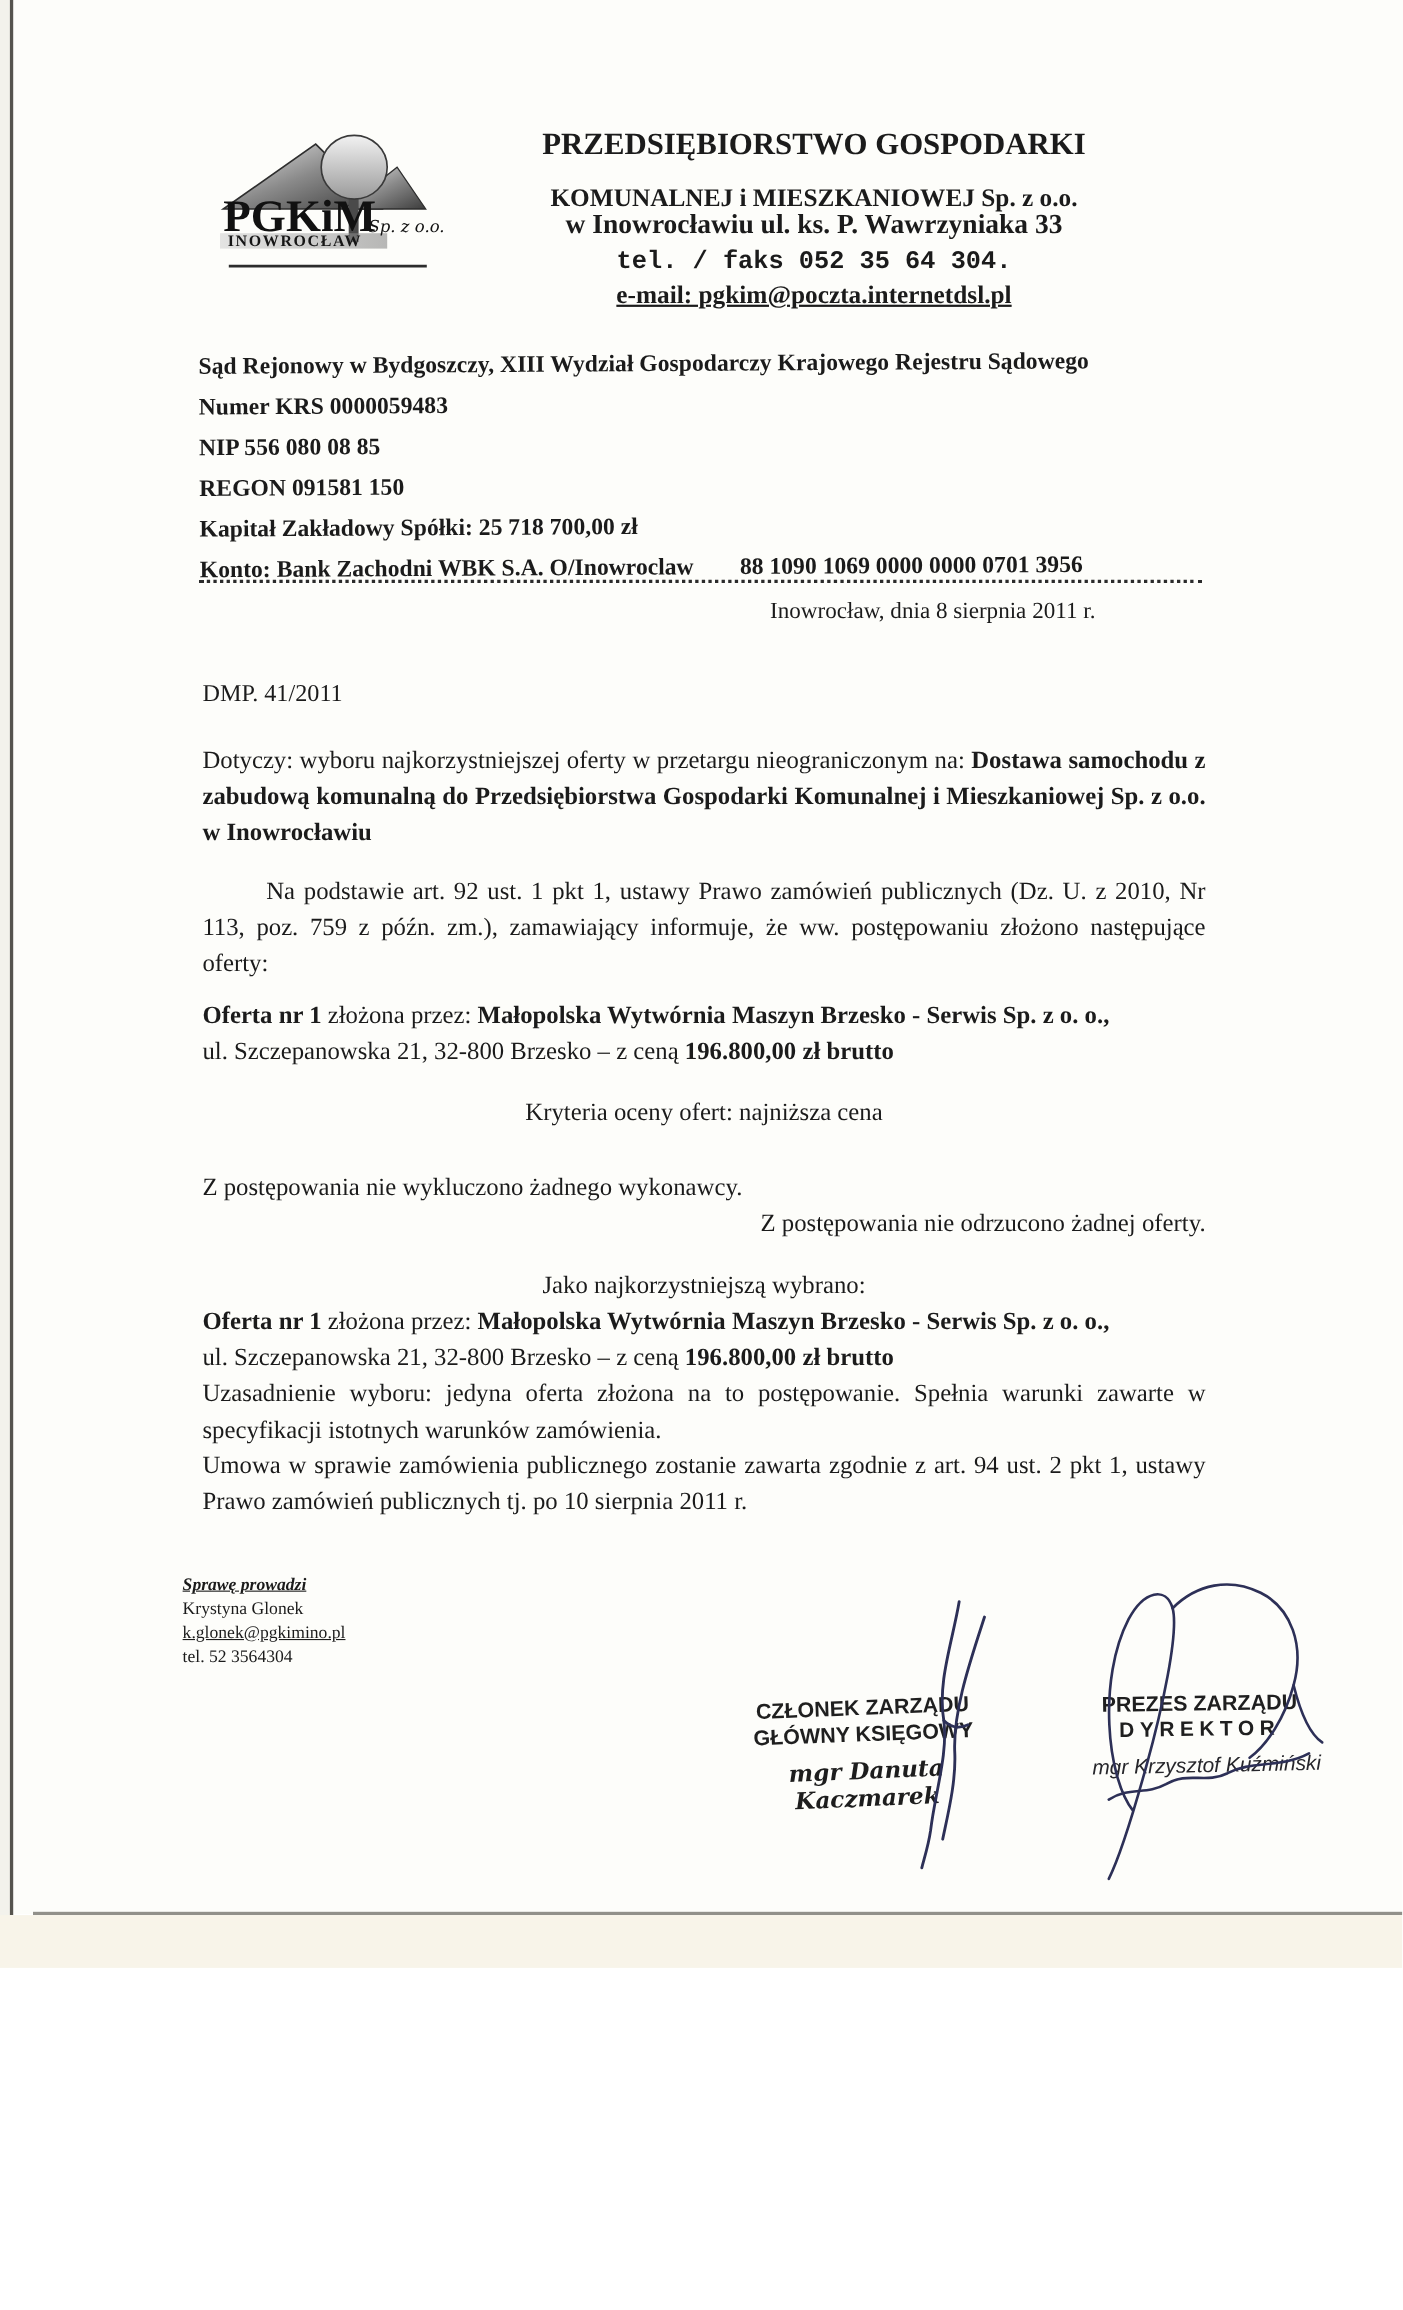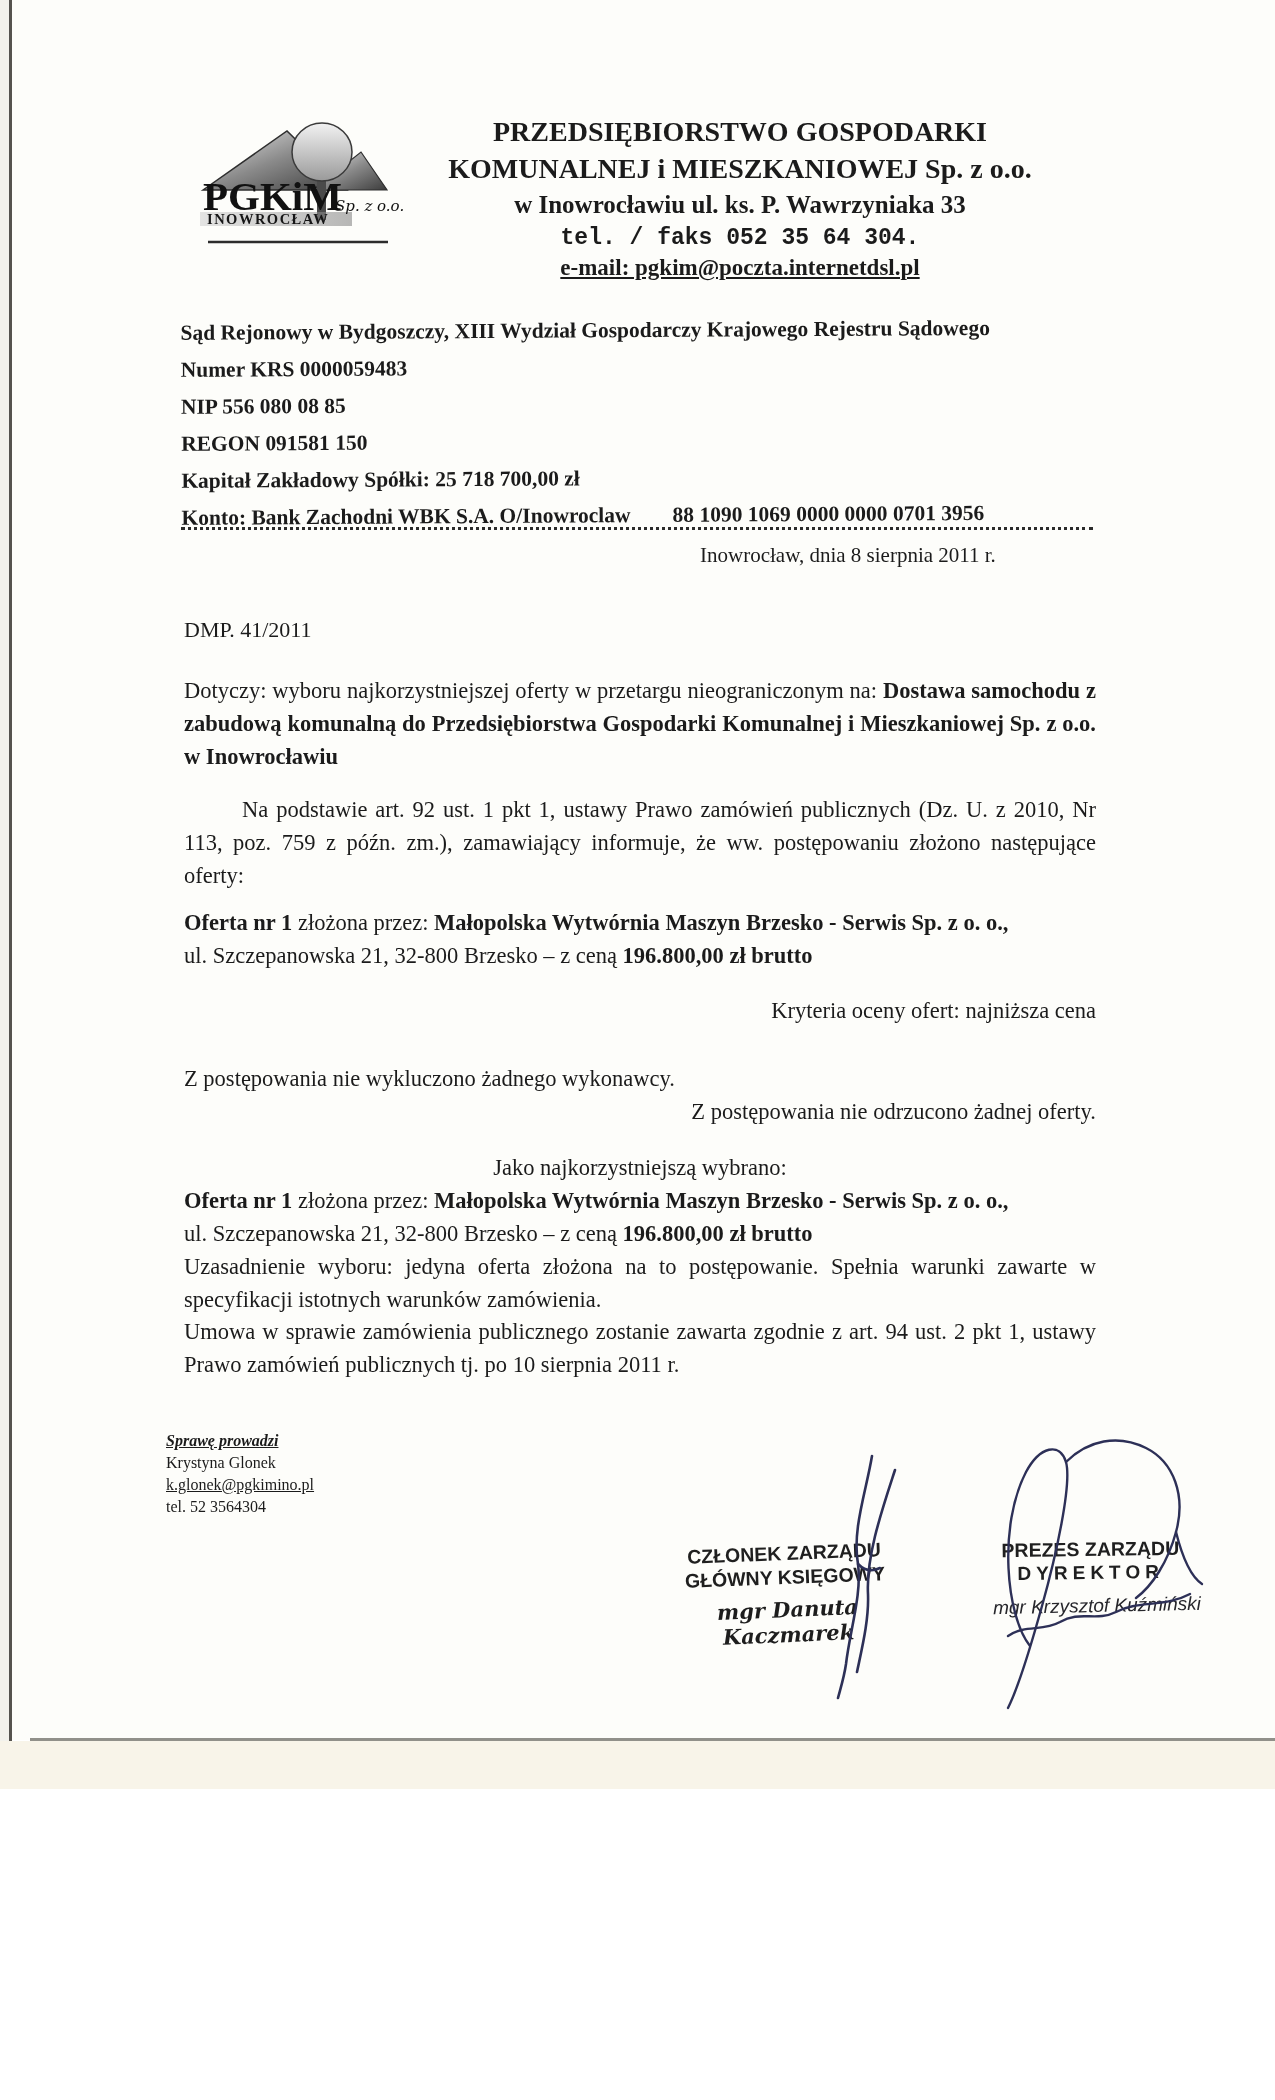--- a/index.html
+++ b/index.html
@@ -11,34 +11,34 @@
   }
   .scan-page{position:absolute;left:12px;top:0;width:1263px;height:1740px;background:#fdfdfa;}
   .scan-strip-left{position:absolute;left:0;top:0;width:9px;height:1745px;background:#f3f2ec;}
   .scan-edge-left{position:absolute;left:9px;top:0;width:3px;height:1741px;background:#55534e;}
   .scan-edge-bottom{position:absolute;left:30px;top:1738px;width:1245px;height:3px;background:#91908a;}
   .scan-band{position:absolute;left:0;top:1741px;width:1275px;height:48px;background:#f8f4e9;}
   .abs{position:absolute;}
   .b{font-weight:bold;}
   .hdr{left:400px;width:680px;text-align:center;font-weight:bold;line-height:1.15;}
   .hdr1{top:116px;font-size:28px;}
-  .hdr2{top:153px;font-size:28px;}
+  .hdr2{top:167px;font-size:23px;}
   .hdr3{top:191px;font-size:25px;}
   .hdr4{top:225px;font-size:23px;font-family:Liberation Mono, monospace;}
   .hdr5{top:255px;font-size:23px;text-decoration:underline;}
   .registry{left:181px;top:312px;width:920px;font-weight:bold;font-size:21.5px;line-height:37px;transform:rotate(-0.35deg);}
   .acct-num{display:inline-block;padding-left:42px;}
   .dotline{left:181px;top:521px;width:912px;height:6px;border-bottom:3px dotted #2b2b2b;}
   .dateline{left:700px;top:543px;width:392px;text-align:left;font-size:21px;}
   .refnum{left:184px;top:617px;font-size:22px;}
   .para{left:184px;width:912px;font-size:22.5px;line-height:33px;text-align:justify;}
   .subject{top:674px;}
   .legal{top:793px;text-indent:58px;}
   .offer1{top:906px;text-align:left;}
-  .criteria{top:994px;text-align:right;}
+  .criteria{top:994px;text-align:center;}
   .excl{top:1062px;text-align:left;}
   .rej{top:1095px;text-align:right;}
   .selintro{top:1151px;text-align:center;}
   .offer2{top:1184px;text-align:left;}
   .justif{top:1250px;}
   .contract{top:1315px;}
   .contact{left:166px;top:1430px;width:300px;font-size:16px;line-height:22px;}
   .contact .lead{font-weight:bold;font-style:italic;text-decoration:underline;}
   .contact .mail{text-decoration:underline;}
   .stamp{font-family:"Liberation Sans", sans-serif;color:#1f1f1f;text-align:center;font-size:19.5px;line-height:24px;font-weight:600;}

